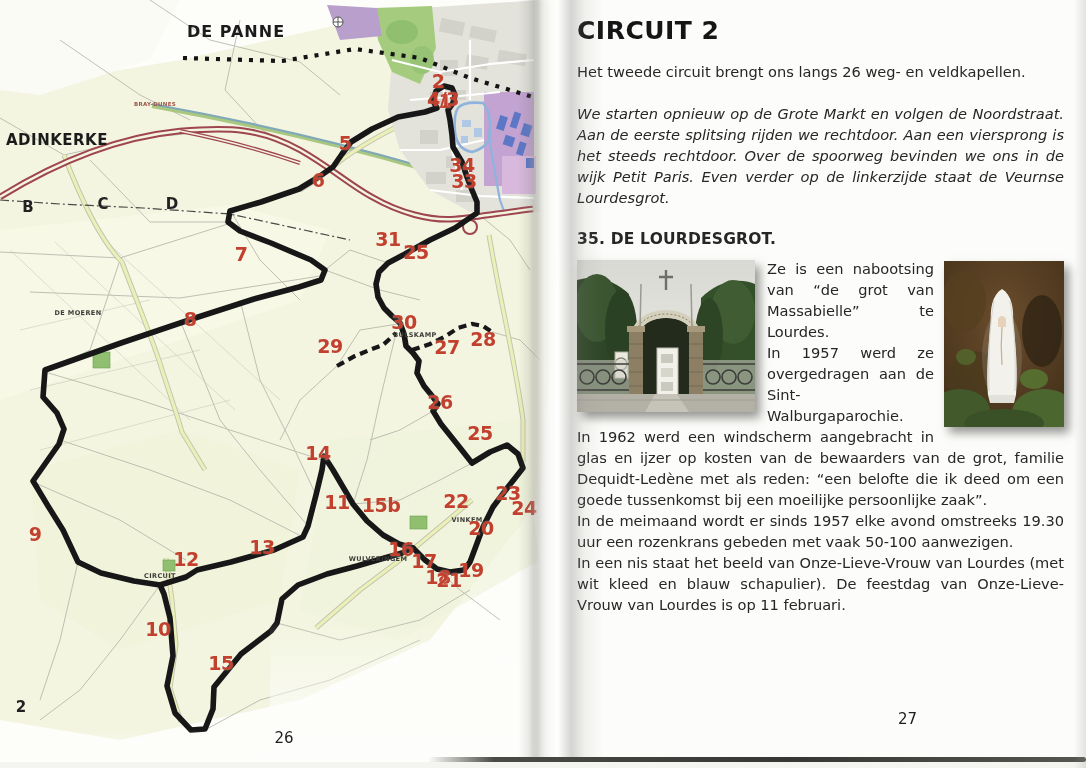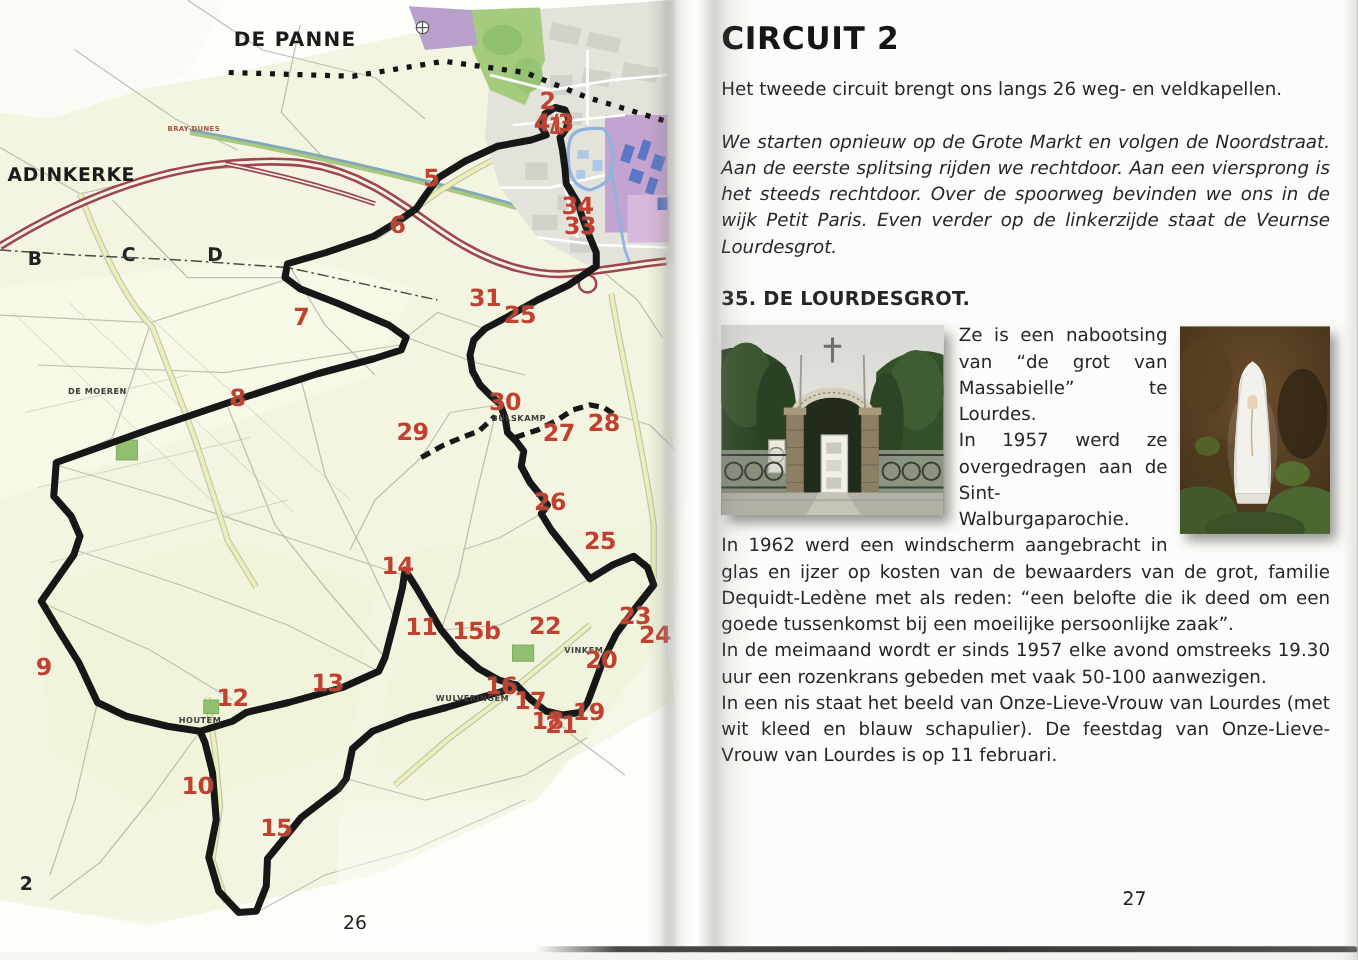--- a/index.html
+++ b/index.html
@@ -216,21 +216,21 @@
 
       <rect x="270" y="620" width="290" height="148" fill="url(#fadeBR)"></rect>
       <rect x="0" y="730" width="560" height="38" fill="url(#fadeBR)"></rect>
     </svg>
     <div id="map-label-layer">
         <span class="lbl town" style="left: 236px; top: 31px;">DE PANNE</span>
         <span class="lbl town2" style="left: 57px; top: 140px;">ADINKERKE</span>
         <span class="lbl tiny-red" style="left: 155px; top: 104px;">BRAY-DUNES</span>
         <span class="lbl village" style="left: 78px; top: 313px;">DE MOEREN</span>
         <span class="lbl village" style="left: 415px; top: 335px;">BULSKAMP</span>
-        <span class="lbl village" style="left: 160px; top: 576px;">HOUTEM</span>
+        <span class="lbl village" style="left: 160px; top: 576px;">CIRCUIT</span>
         <span class="lbl village" style="left: 378px; top: 559px;">WULVERINGEM</span>
         <span class="lbl village" style="left: 467px; top: 520px;">VINKEM</span>
         <span class="lbl grid" style="left: 28px; top: 207px;">B</span>
         <span class="lbl grid" style="left: 103px; top: 204px;">C</span>
         <span class="lbl grid" style="left: 172px; top: 204px;">D</span>
         <span class="lbl grid" style="left: 21px; top: 707px;">2</span>
         <span class="lbl pagenum" style="left: 284px; top: 738px;">26</span>
         <span class="wp" style="left: 445px; top: 101px;">1</span>
         <span class="wp" style="left: 438px; top: 81px;">2</span>
         <span class="wp" style="left: 422px; top: 99px; margin-left: 21px;">4/3</span>
@@ -245,21 +245,21 @@
         <span class="wp" style="left: 262px; top: 547px;">13</span>
         <span class="wp" style="left: 318px; top: 453px;">14</span>
         <span class="wp" style="left: 337px; top: 502px;">11</span>
         <span class="wp" style="left: 381px; top: 505px;">15b</span>
         <span class="wp" style="left: 401px; top: 549px;">16</span>
         <span class="wp" style="left: 424px; top: 561px;">17</span>
         <span class="wp" style="left: 438px; top: 577px;">18</span>
         <span class="wp" style="left: 471px; top: 570px;">19</span>
         <span class="wp" style="left: 481px; top: 528px;">20</span>
         <span class="wp" style="left: 449px; top: 540px; margin-top: 40px;">21</span>
-        <span class="wp" style="left: 436px; top: 501px;">22</span>
+        <span class="wp" style="left: 456px; top: 501px;">22</span>
         <span class="wp" style="left: 508px; top: 493px;">23</span>
         <span class="wp" style="left: 524px; top: 508px;">24</span>
         <span class="wp" style="left: 480px; top: 433px;">25</span>
         <span class="wp" style="left: 440px; top: 402px;">26</span>
         <span class="wp" style="left: 447px; top: 347px;">27</span>
         <span class="wp" style="left: 483px; top: 339px; text-align: right;">28</span>
         <span class="wp" style="left: 330px; top: 346px;">29</span>
         <span class="wp" style="left: 404px; top: 322px;">30</span>
         <span class="wp" style="left: 388px; top: 239px;">31</span>
         <span class="wp" style="left: 416px; top: 252px;">25</span>

